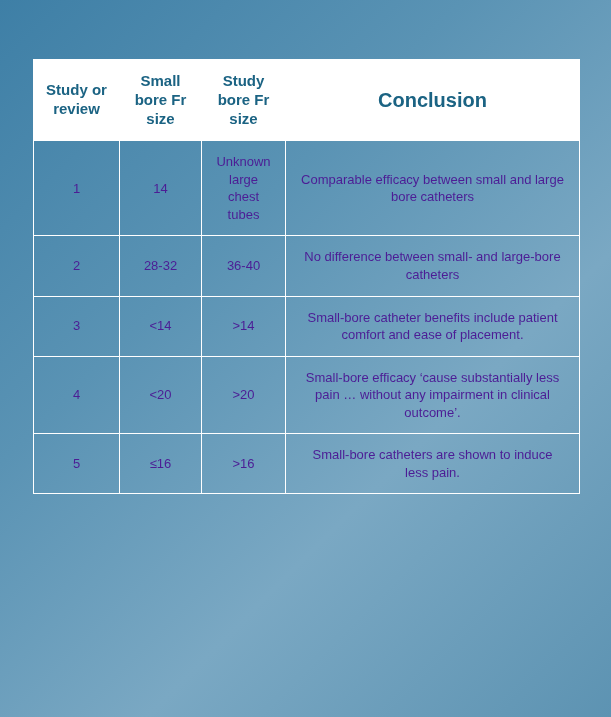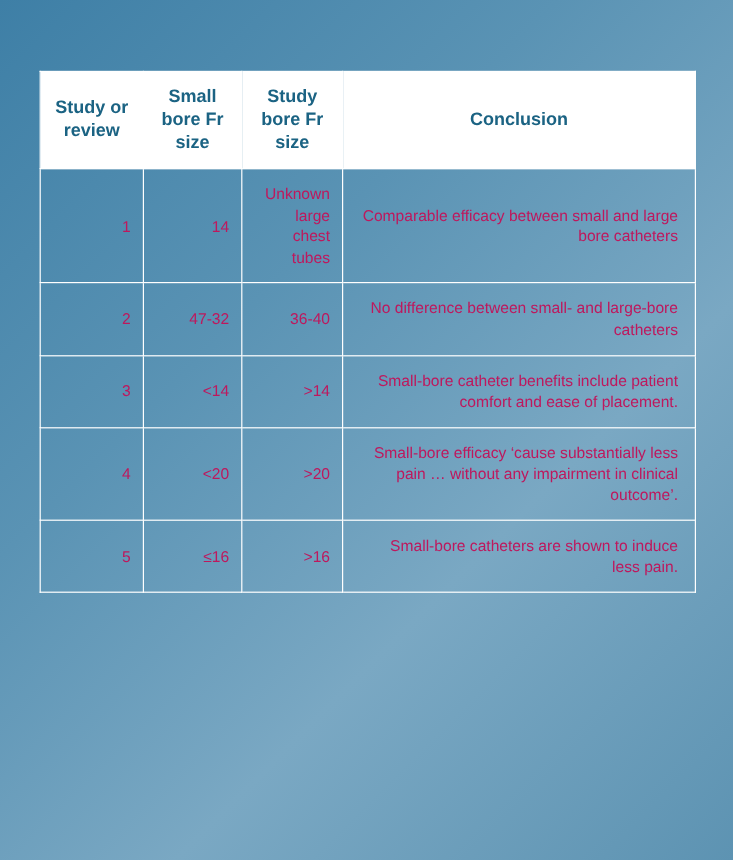--- a/index.html
+++ b/index.html
@@ -41,27 +41,27 @@
     font-size: 15px;
     font-weight: bold;
     line-height: 1.25;
     padding: 12px 6px;
     text-align: center;
     vertical-align: middle;
     border: 1px solid #ffffff;
     height: 51px;
   }
   thead th.conclusion-head {
-    font-size: 15px;
+    font-size: 20px;
   }
   tbody td {
-    color: #be185d;
+    color: #4c1d95;
     font-size: 13px;
     line-height: 1.35;
-    text-align: right;
+    text-align: center;
     vertical-align: middle;
     padding: 12px 10px;
     border: 1px solid #ffffff;
     background: transparent;
   }
   tbody td.num {
     font-size: 13px;
   }
   tbody td.conclusion {
     font-size: 13px;
@@ -91,21 +91,21 @@
       </thead>
       <tbody>
         <tr>
           <td class="num">1</td>
           <td class="num">14</td>
           <td class="num">Unknown large chest tubes</td>
           <td class="conclusion">Comparable efficacy between small and large bore catheters</td>
         </tr>
         <tr>
           <td class="num">2</td>
-          <td class="num">47-32</td>
+          <td class="num">28-32</td>
           <td class="num">36-40</td>
           <td class="conclusion">No difference between small- and large-bore catheters</td>
         </tr>
         <tr>
           <td class="num">3</td>
           <td class="num">&lt;14</td>
           <td class="num">&gt;14</td>
           <td class="conclusion">Small-bore catheter benefits include patient comfort and ease of placement.</td>
         </tr>
         <tr>

